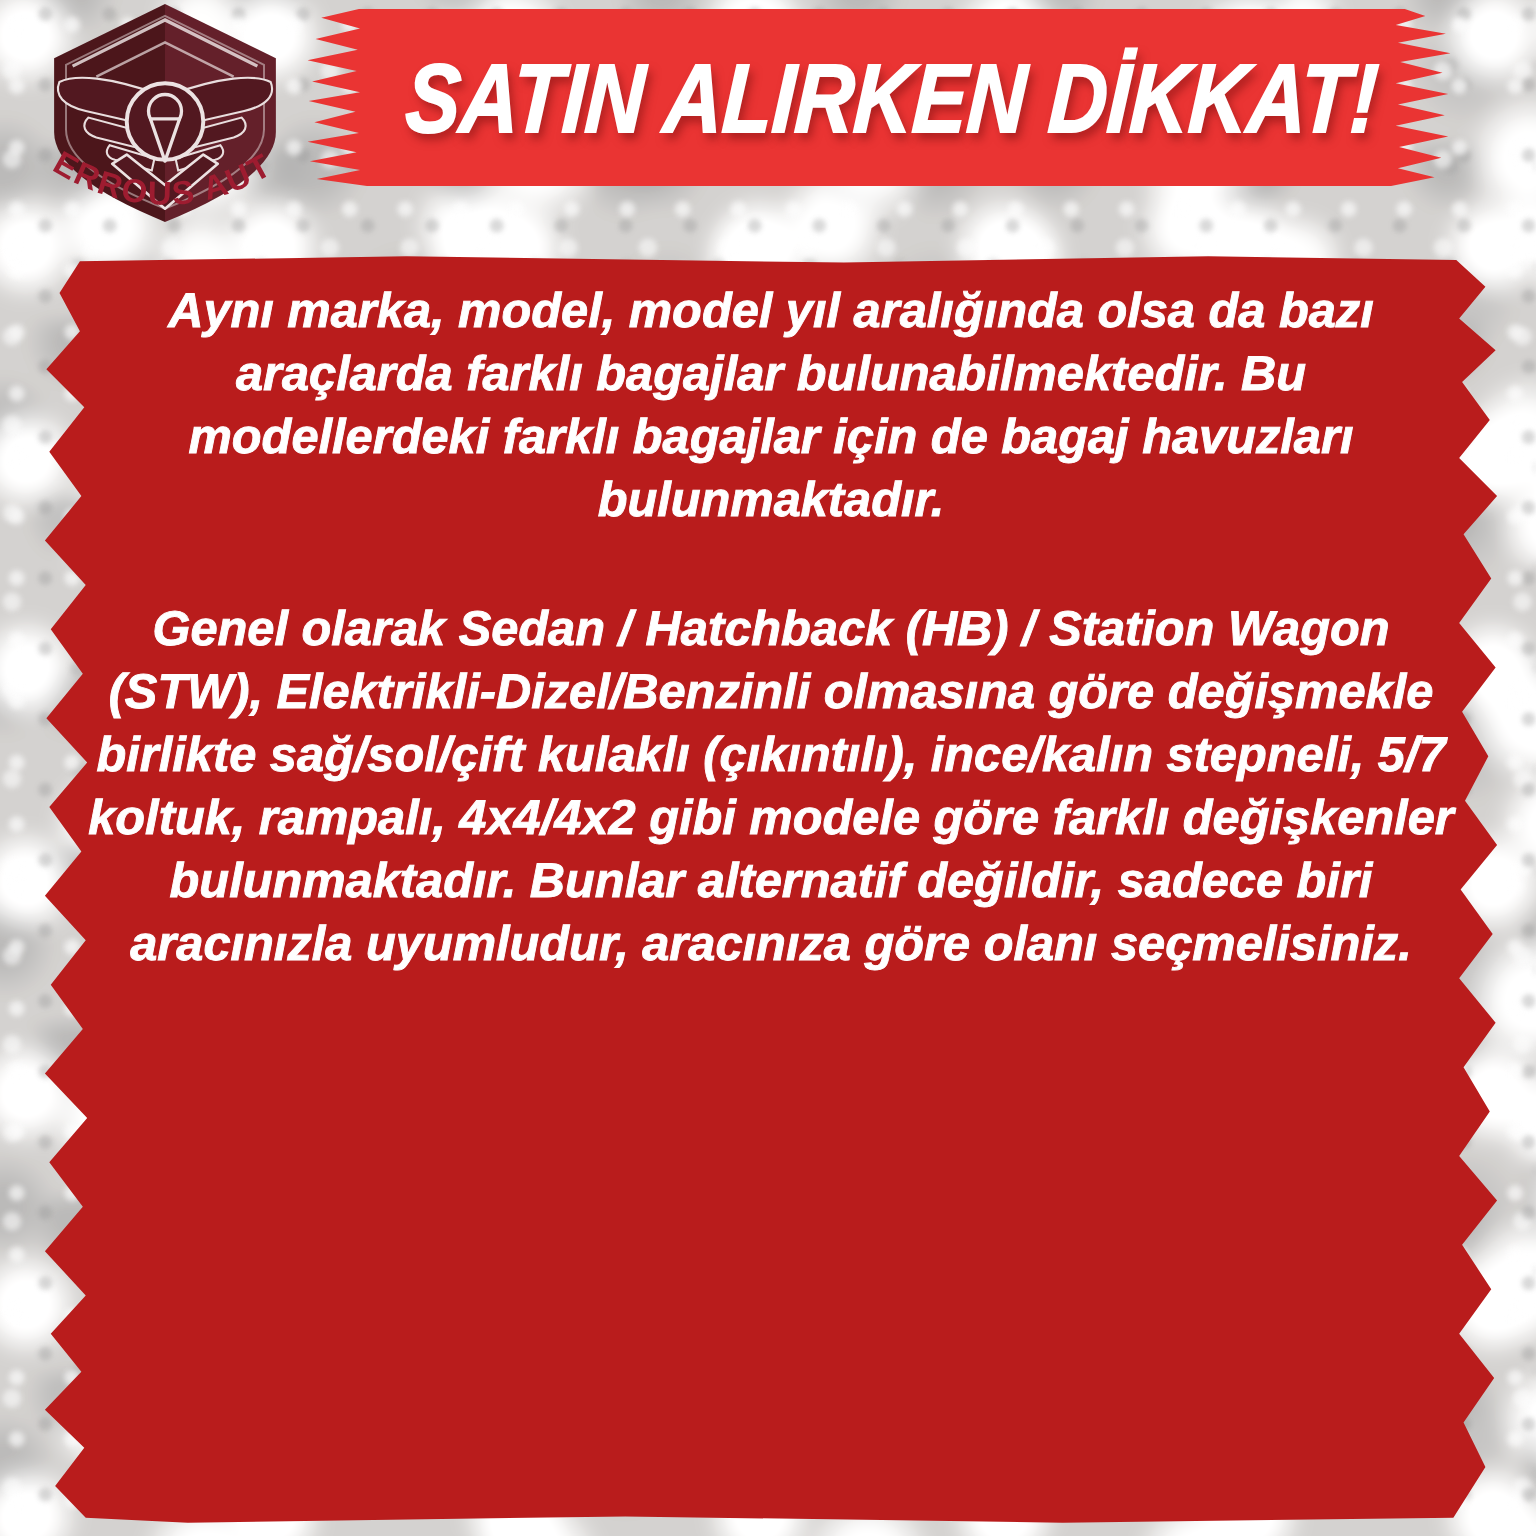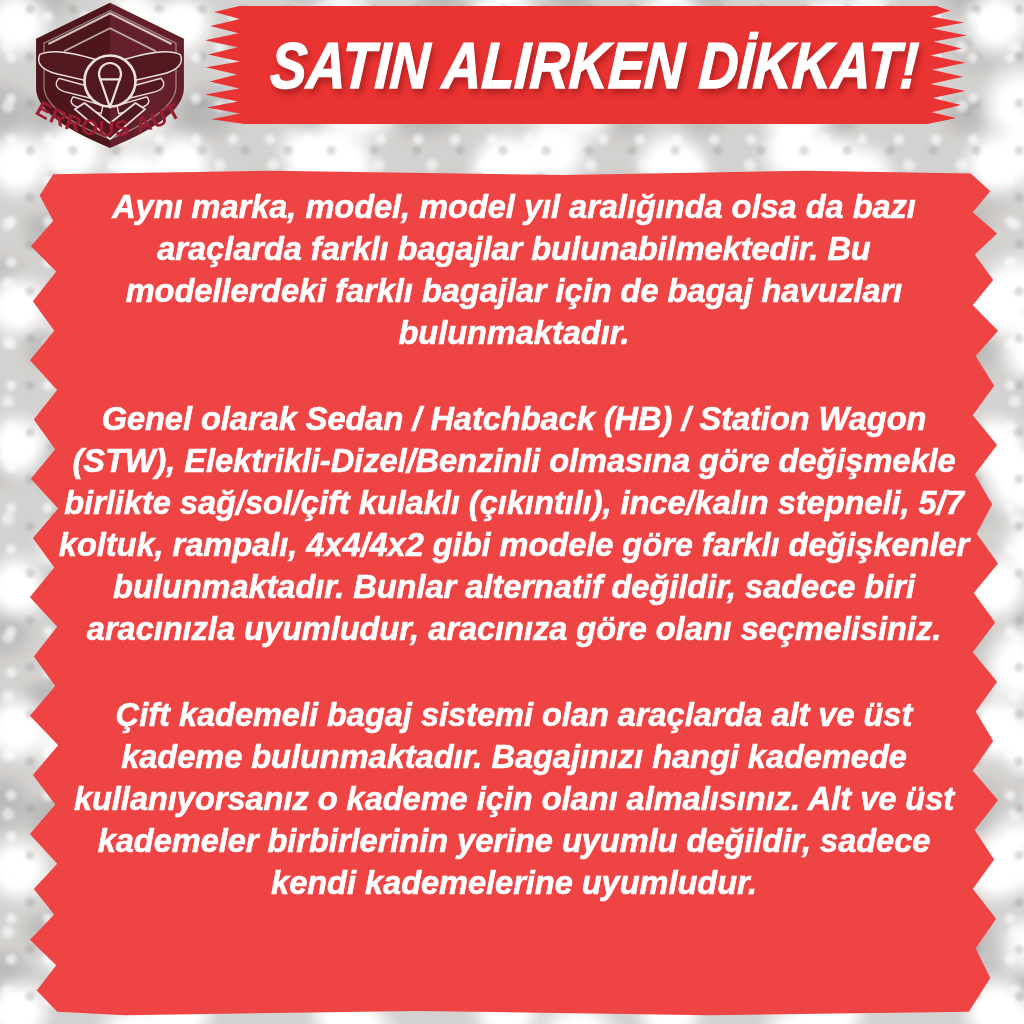--- a/index.html
+++ b/index.html
@@ -64,21 +64,21 @@
     font-weight:700;
     letter-spacing:0px;
     white-space:nowrap;
     transform:scale(.97,1.16) skewX(-4deg);
     -webkit-text-stroke:1.2px #ffffff;
     text-shadow:3px 4px 6px rgba(120,15,15,.55);
   }
   
   .panel{
     position:absolute;left:28px;top:170px;width:972px;height:846px;
-    background:#ef4444;
+    background:#b91c1c;
     box-sizing:border-box;
     padding:16px 26px 0 26px;
     clip-path:polygon(
       2.6% 0.5%, 25% 0.1%, 55% 0.6%, 80% 0.1%, 97% 0.4%,
       99.0% 2.5%, 97.2% 5%, 99.7% 7.5%, 97.4% 10%, 99.3% 13%, 97.2% 16%,
       99.8% 19%, 97.5% 22%, 99.4% 25.5%, 97.2% 29%, 99.7% 32.5%, 97.4% 36%,
       99.2% 39.5%, 97.6% 43%, 99.8% 46.5%, 97.3% 50%, 99.5% 53.5%, 97.2% 57%,
       99.7% 60.5%, 97.5% 64%, 99.3% 67.5%, 97.2% 71%, 99.8% 74.5%, 97.4% 78%,
       99.4% 81.5%, 97.2% 85%, 99.6% 88.5%, 97.5% 92%, 99.0% 95.5%, 96.8% 99.5%,
       70% 99.9%, 40% 99.4%, 10% 99.9%, 3.0% 99.5%,
@@ -147,15 +147,14 @@
     </svg>
   </div>
 
   <div class="banner">
     <h1>SATIN ALIRKEN DİKKAT!</h1>
   </div>
 
   <div class="panel">
     <p>Aynı marka, model, model yıl aralığında olsa da bazı araçlarda farklı bagajlar bulunabilmektedir. Bu modellerdeki farklı bagajlar için de bagaj havuzları bulunmaktadır.</p>
     <p>Genel olarak Sedan / Hatchback (HB) / Station Wagon (STW), Elektrikli-Dizel/Benzinli olmasına göre değişmekle birlikte sağ/sol/çift kulaklı (çıkıntılı), ince/kalın stepneli, 5/7 koltuk, rampalı, 4x4/4x2 gibi modele göre farklı değişkenler bulunmaktadır. Bunlar alternatif değildir, sadece biri aracınızla uyumludur, aracınıza göre olanı seçmelisiniz.</p>
-    <p>Çift kademeli bagaj sistemi olan araçlarda alt ve üst kademe bulunmaktadır. Bagajınızı hangi kademede kullanıyorsanız o kademe için olanı almalısınız. Alt ve üst kademeler birbirlerinin yerine uyumlu değildir, sadece kendi kademelerine uyumludur.</p>
   </div>
 </div>
 
 </body></html>

